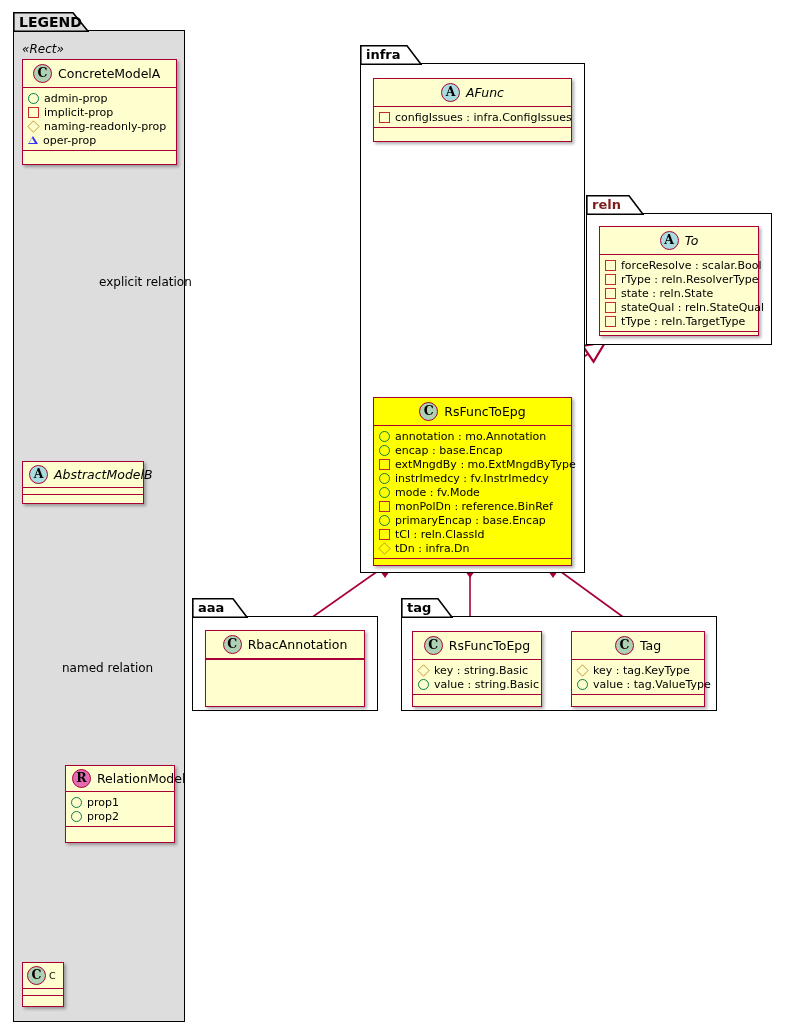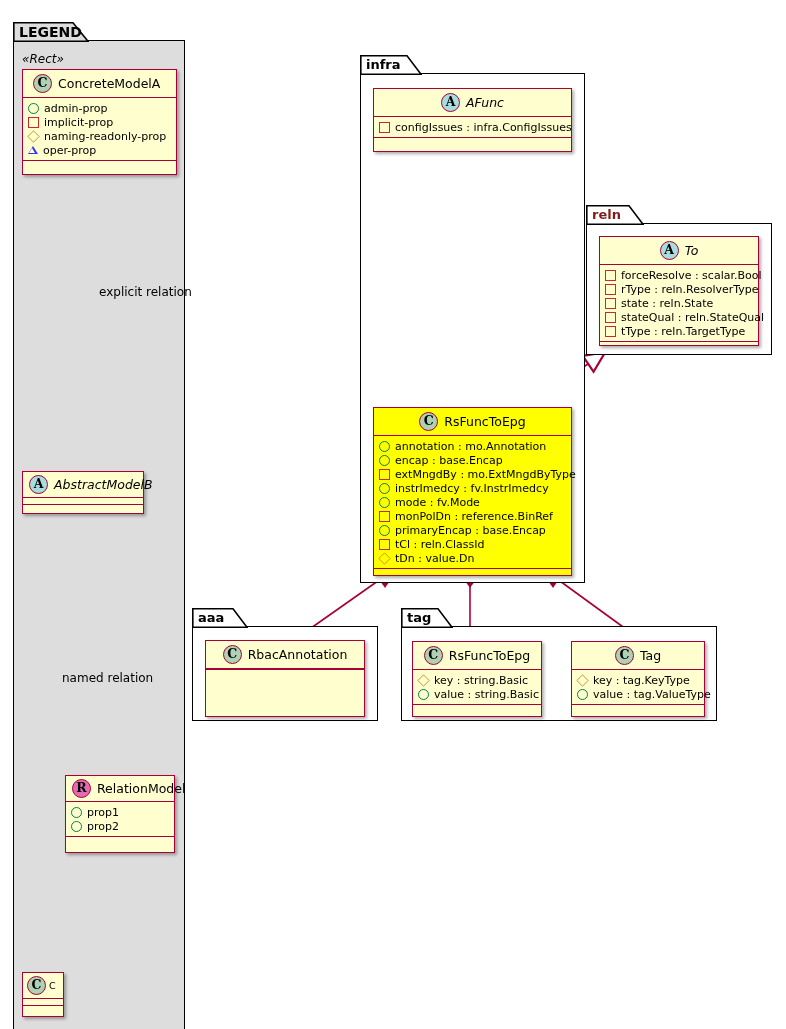--- a/index.html
+++ b/index.html
@@ -1,21 +1,21 @@
 <!DOCTYPE html>
 <html><head>
 <meta charset="utf-8">
 <style>
   html,body{margin:0;padding:0;background:#fff;}
   body{
     width:786px;height:1029px;position:relative;overflow:hidden;
     font-family:"DejaVu Sans","Liberation Sans",sans-serif;
     -webkit-font-smoothing:antialiased;
   }
-  #canvas{position:absolute;inset:0;margin-top:10px;}
+  #canvas{position:absolute;inset:0;}
   svg.wires{position:absolute;left:0;top:0;width:786px;height:1029px;pointer-events:none;}
 
   
   .pkg{position:absolute;box-sizing:border-box;border:1.5px solid #000;background:#fff;}
   .pkg.legend{background:#DDDDDD;}
   .tab-shape{position:absolute;}
 
   
   .cls{position:absolute;box-sizing:border-box;background:#FEFECE;border:1.3px solid #A80036;
     box-shadow:2px 2px 3px rgba(0,0,0,.32);}
@@ -236,21 +236,21 @@
       <div class="attr">
         <span class="vis circle"></span>
         <span>primaryEncap : base.Encap</span>
       </div>
       <div class="attr">
         <span class="vis square"></span>
         <span>tCl : reln.ClassId</span>
       </div>
       <div class="attr">
         <span class="vis diamond"></span>
-        <span>tDn : value.Dn</span>
+        <span>tDn : infra.Dn</span>
       </div>
     </div>
     <div class="sep"></div>
     <div class="foot" style="height:7px;"></div>
   </div>
 
   <div class="pkg" style="left:586px;top:213px;width:186px;height:132px;"></div>
   <svg class="tab-shape" style="left:586px;top:195px;" width="58" height="20">
     <path d="M0.8,19.2 L0.8,0.8 L43,0.8 L57,19.2 z" fill="#FFFFFF" stroke="#000" stroke-width="1.6"></path>
   </svg>

